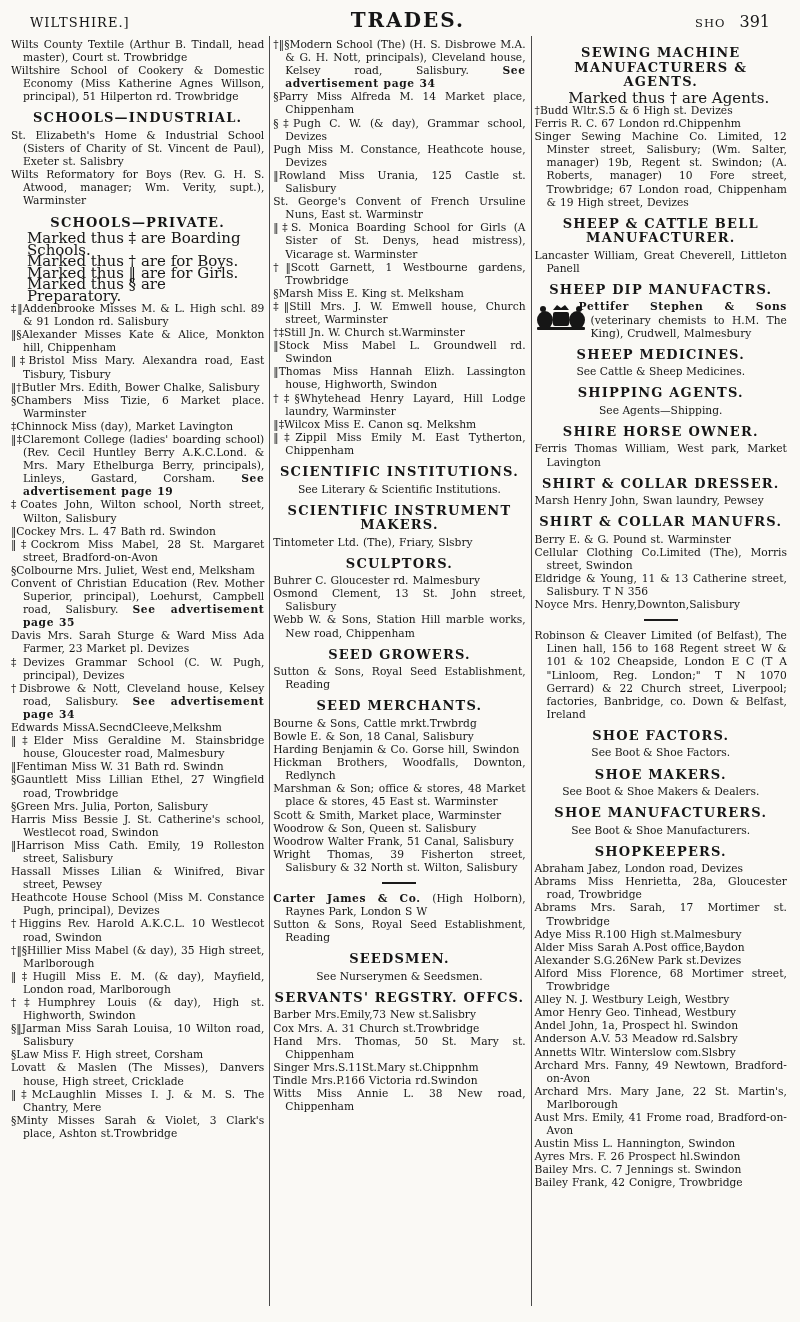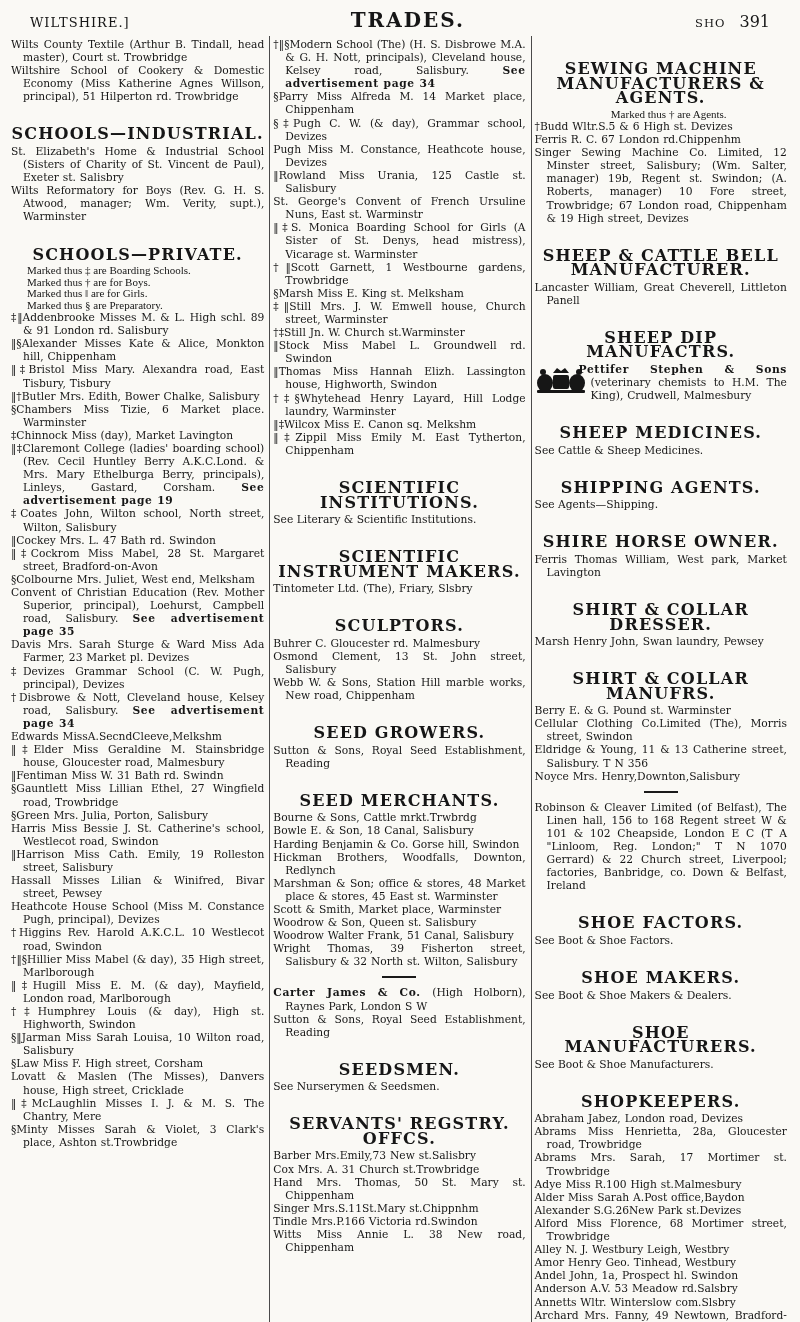--- a/index.html
+++ b/index.html
@@ -34,37 +34,37 @@
     margin:0;
     font-size:10.7px;
     line-height:13.1px;
     text-align:justify;
     padding-left:12px;
     text-indent:-12px;
     word-spacing:0.5px;
   }
   .entry .bold{font-weight:bold;letter-spacing:0.6px;}
   .heading{
-    margin:24px 0 3px 0;
-    font-size:16px;
+    margin:8px 0 3px 0;
+    font-size:13px;
     line-height:14.5px;
     font-weight:bold;
     text-align:center;
     letter-spacing:1.2px;
   }
   .note{
-    font-size:11px;
+    font-size:15px;
     line-height:11.5px;
     padding-left:16px;
     text-align:left;
-    font-family:Liberation Serif, serif;
   }
   .see-ref{
     font-size:10.7px;
     line-height:13.1px;
+    text-align:center;
     margin:1px 0;
   }
   .divider{
     width:34px;border-top:2px solid #1a1a1a;
     margin:8px auto 8px auto;height:0;
   }
   .arms{
     float:left;
     width:52px;height:30px;
     margin:2px 4px 0 -12px;

